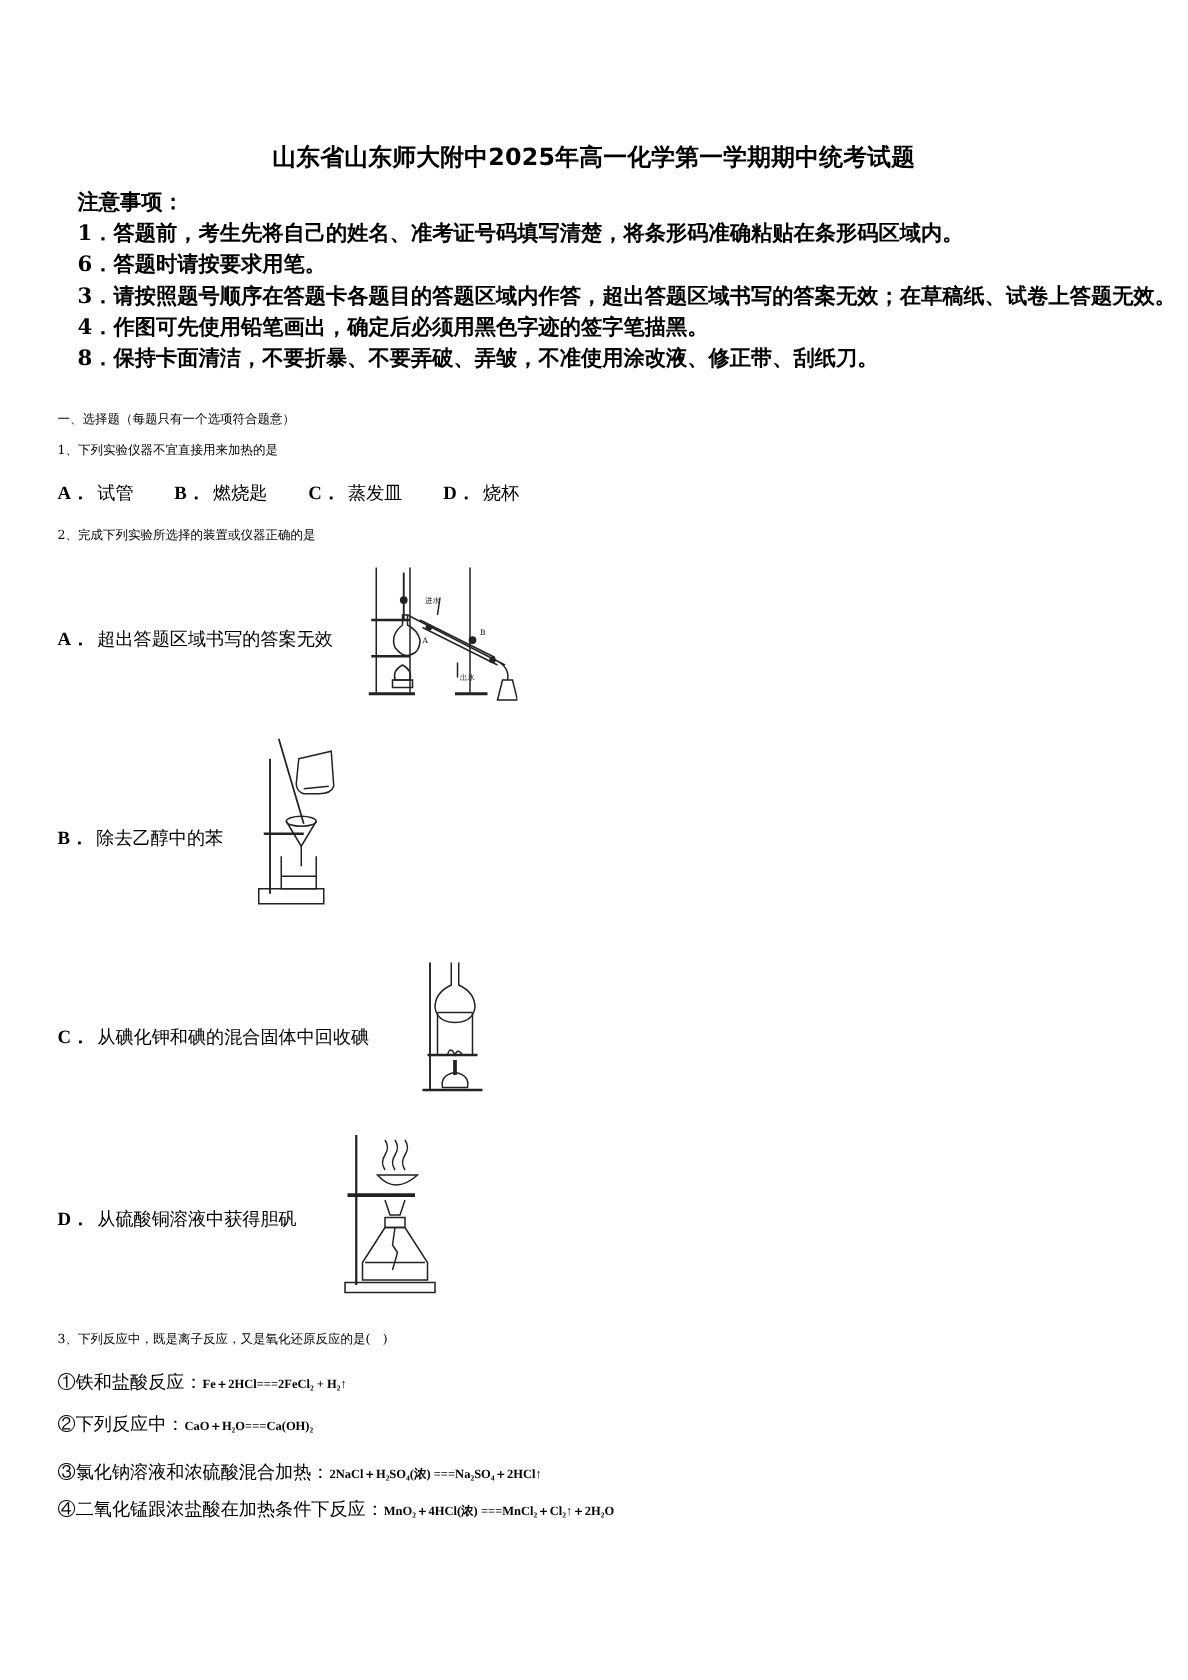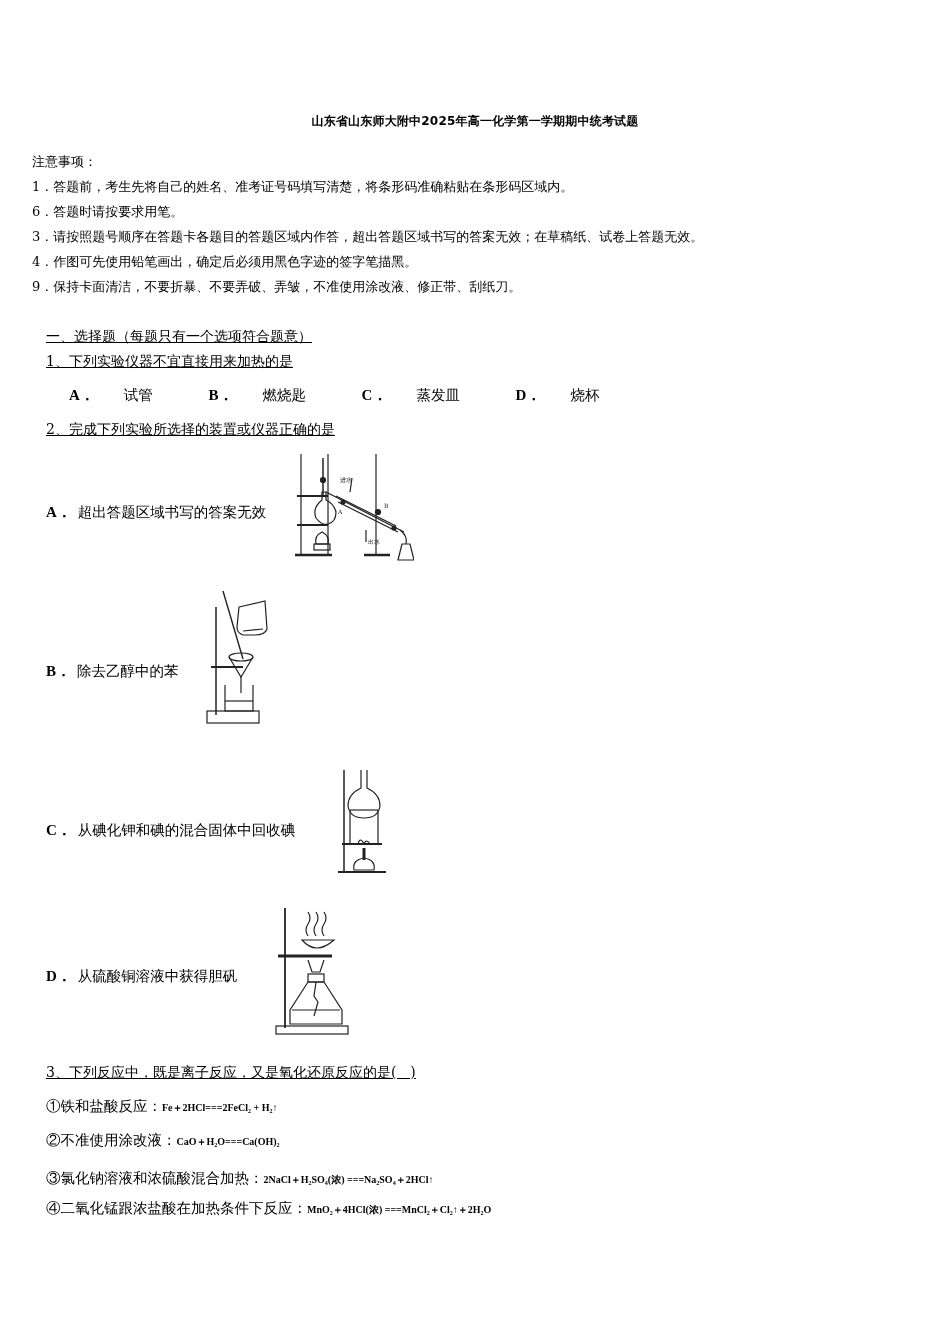--- a/index.html
+++ b/index.html
@@ -4,44 +4,44 @@
   <style>
     html, body { margin: 0; padding: 0; background: #ffffff; }
     body {
       width: 950px; height: 1344px; position: relative; overflow: hidden;
       color: #000; font-family: "DejaVu Serif", "Liberation Serif", serif;
     }
     .abs { position: absolute; white-space: nowrap; }
     .title {
       left: 0; width: 950px; top: 113px; text-align: center;
       font-family: "DejaVu Sans", "Liberation Sans", sans-serif;
-      font-weight: bold; font-size: 12px; letter-spacing: 0.2px;
+      font-weight: bold; font-size: 19px; letter-spacing: 0.2px;
     }
-    .note { left: 32px; font-size: 13px; line-height: 20px; }
-    .q { left: 46px; font-size: 14px; line-height: 20px; text-decoration: underline; }
+    .note { left: 62px; font-size: 17px; line-height: 20px; font-weight: bold; }
+    .q { left: 46px; font-size: 10px; line-height: 20px; }
     .opt { left: 46px; font-size: 14.5px; line-height: 20px; }
     .opt b, .eq b { font-family: "Liberation Serif", serif; font-weight: bold; font-size: 15px; }
     .eq { left: 46px; font-size: 14.5px; line-height: 20px; }
     .chem { font-family: "Liberation Serif", serif; font-weight: bold; font-size: 10px; }
     .fig { position: absolute; }
     .fig svg { display: block; }
     .optletter { font-family: "Liberation Serif", serif; font-weight: bold; margin-right: 6px; }
-    .choices span { margin-right: 14px; margin-left: 23px; }
+    .choices span { margin-right: 14px; }
   </style>
 </head>
 <body>
 
 <div class="abs title">山东省山东师大附中2025年高一化学第一学期期中统考试题</div>
 
 <div class="abs note" style="top:152px">注意事项：</div>
 <div class="abs note" style="top:177px">1．答题前，考生先将自己的姓名、准考证号码填写清楚，将条形码准确粘贴在条形码区域内。</div>
 <div class="abs note" style="top:202px">6．答题时请按要求用笔。</div>
 <div class="abs note" style="top:227px">3．请按照题号顺序在答题卡各题目的答题区域内作答，超出答题区域书写的答案无效；在草稿纸、试卷上答题无效。</div>
 <div class="abs note" style="top:252px">4．作图可先使用铅笔画出，确定后必须用黑色字迹的签字笔描黑。</div>
-<div class="abs note" style="top:277px">9．保持卡面清洁，不要折暴、不要弄破、弄皱，不准使用涂改液、修正带、刮纸刀。</div>
+<div class="abs note" style="top:277px">8．保持卡面清洁，不要折暴、不要弄破、弄皱，不准使用涂改液、修正带、刮纸刀。</div>
 
 <div class="abs q" style="top:326px">一、选择题（每题只有一个选项符合题意）</div>
 
 <div class="abs q" style="top:351px">1、下列实验仪器不宜直接用来加热的是</div>
 <div class="abs opt choices" style="top:385px">
   <span><b class="optletter">A．</b><span>试管</span></span>
   <span><b class="optletter">B．</b><span>燃烧匙</span></span>
   <span><b class="optletter">C．</b><span>蒸发皿</span></span>
   <span><b class="optletter">D．</b><span>烧杯</span></span>
 </div>
@@ -169,20 +169,20 @@
 </div>
 
 <div class="abs q" style="top:1062px">
   <span>3、下列反应中，既是离子反应，又是氧化还原反应的是(　)</span>
 </div>
 
 <div class="abs eq" style="top:1096px">
   <span>①</span><span>铁和盐酸反应：</span><span class="chem">Fe＋2HCl===2FeCl₂ + H₂↑</span>
 </div>
 <div class="abs eq" style="top:1130px">
-  <span>②</span><span>不准使用涂改液：</span><span class="chem">CaO＋H₂O===Ca(OH)₂</span>
+  <span>②</span><span>下列反应中：</span><span class="chem">CaO＋H₂O===Ca(OH)₂</span>
 </div>
 <div class="abs eq" style="top:1168px">
   <span>③</span><span>氯化钠溶液和浓硫酸混合加热：</span><span class="chem">2NaCl＋H₂SO₄(浓) ===Na₂SO₄＋2HCl↑</span>
 </div>
 <div class="abs eq" style="top:1198px">
   <span>④</span><span>二氧化锰跟浓盐酸在加热条件下反应：</span><span class="chem">MnO₂＋4HCl(浓) ===MnCl₂＋Cl₂↑＋2H₂O</span>
 </div>
 
 </body></html>

